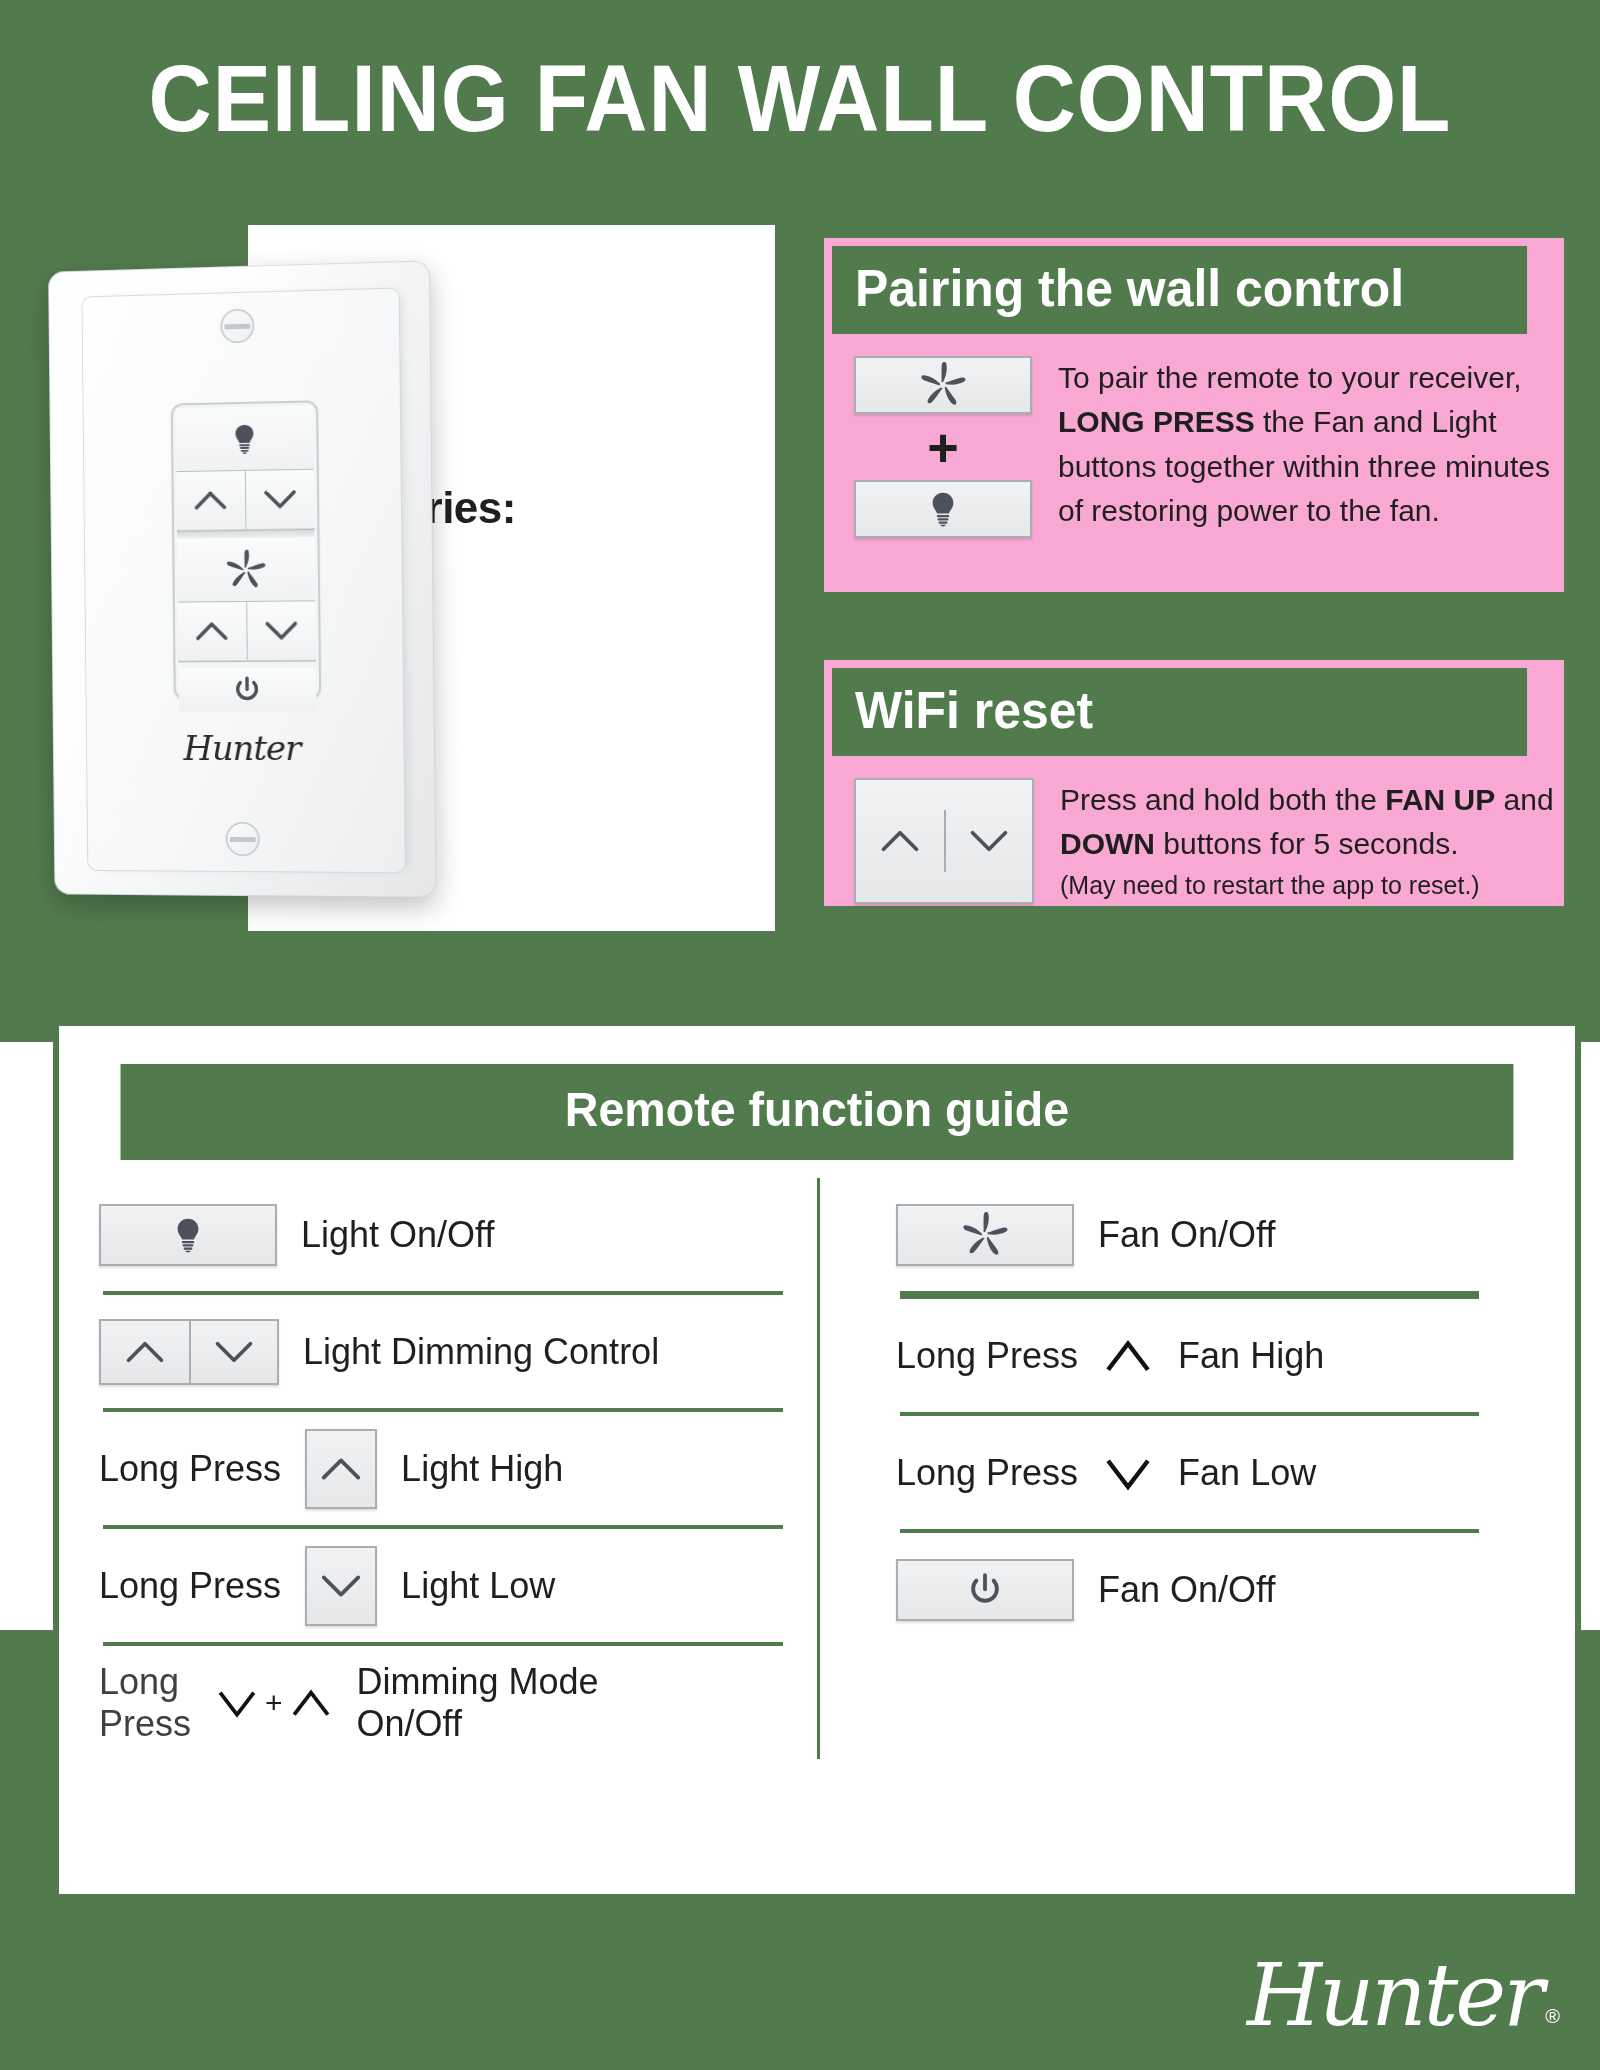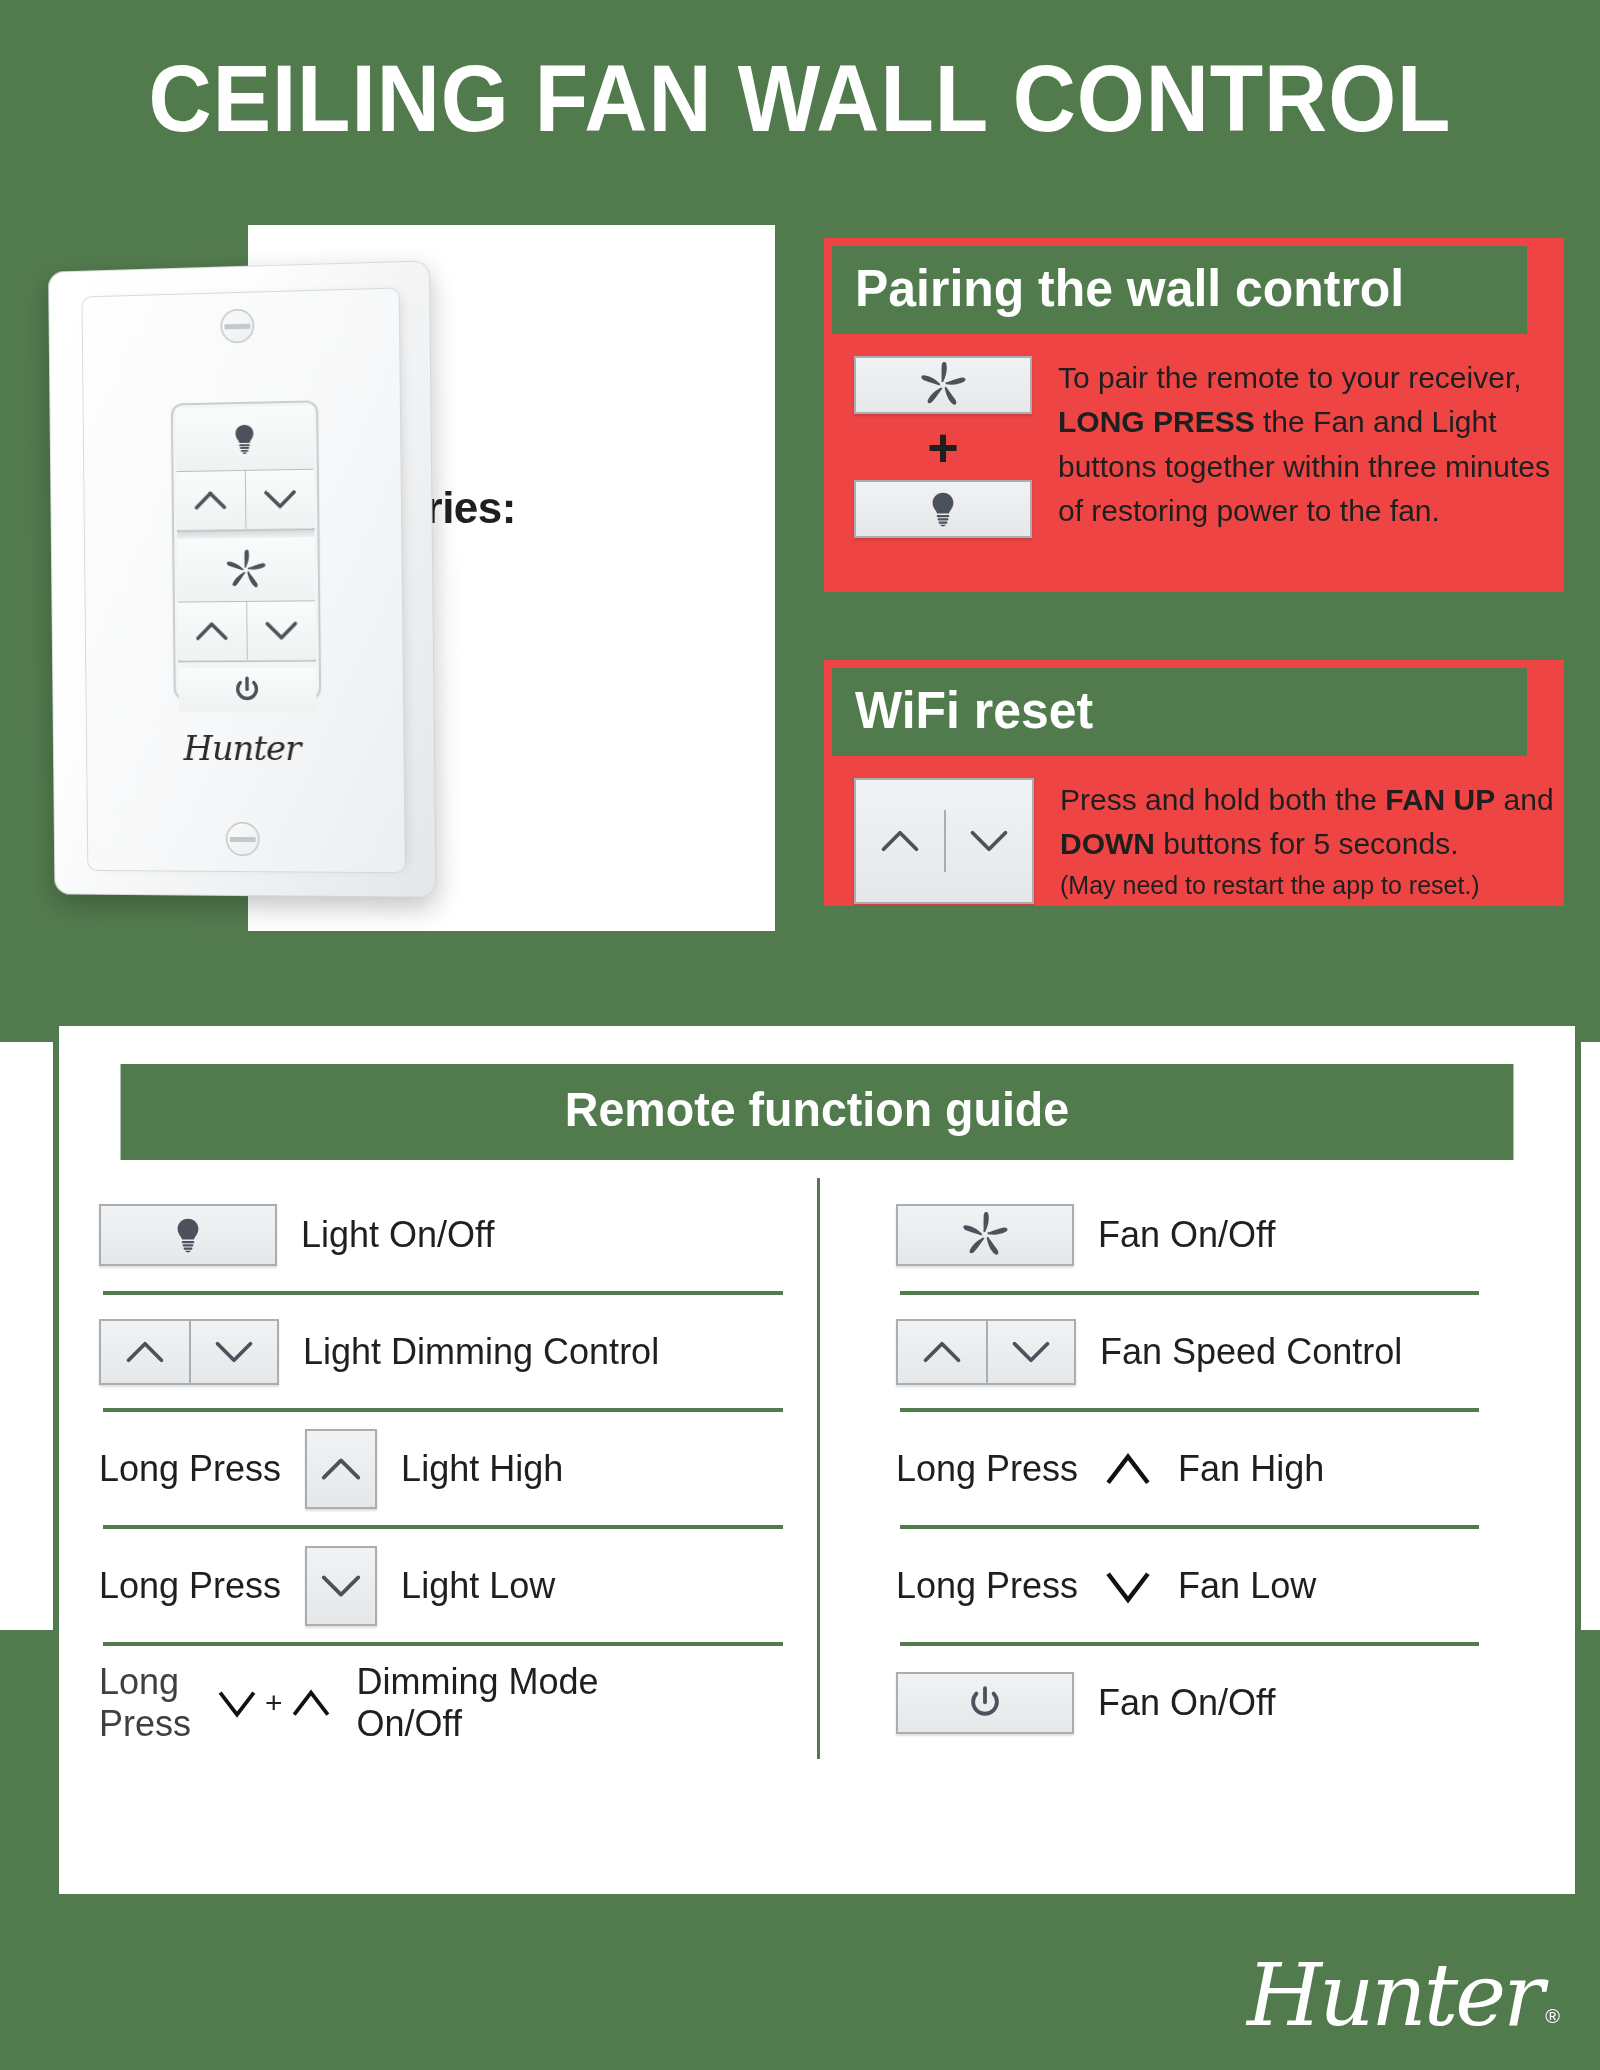--- a/index.html
+++ b/index.html
@@ -147,21 +147,21 @@
   
   .accent-left {
     position: absolute;
     left: 0; top: 222px; width: 248px; height: 130px;
     background: #517a4d;
   }
 
   
   .card {
     position: absolute;
-    background: #ef4444;
+    background: #f9a8d4;
     border: 6px solid #517a4d;
     padding: 8px;
   }
   .card-head {
     background: #517a4d;
     color: #ffffff;
     font-weight: bold;
     font-size: 52px;
     padding: 16px 24px 20px 24px;
     line-height: 1.0;
@@ -518,35 +518,20 @@
                 <path d="M0,-2.6 C2.6,-8 4.6,-14 3.2,-20.4 C2.9,-22 1.6,-22.6 0.4,-22 C-0.9,-21.3 -1.2,-19.8 -1.3,-18.2 C-1.6,-12.3 -1.2,-7 -1.4,-2.4 Z" transform="rotate(288)"></path>
               </g>
               <circle cx="0" cy="0" r="2.8" fill="#ebecee"></circle>
             </g>
           </svg>
         </div>
         <div class="row-label">Fan On/Off</div>
       </div>
       <div class="grow-sep"></div>
 
-      <div class="grow-row">
-        <div class="btn btn-split">
-          <div class="half">
-            <svg class="glyph" width="40" height="26" viewBox="0 0 34 22" fill="none" stroke="currentColor" stroke-width="3.2" stroke-linecap="round" stroke-linejoin="round">
-                <polyline points="3,18 17,4 31,18"></polyline>
-              </svg>
-          </div>
-          <div class="half">
-            <svg class="glyph" width="40" height="26" viewBox="0 0 34 22" fill="none" stroke="currentColor" stroke-width="3.2" stroke-linecap="round" stroke-linejoin="round">
-                <polyline points="3,4 17,18 31,4"></polyline>
-              </svg>
-          </div>
-        </div>
-        <div class="row-label">Fan Speed Control</div>
-      </div>
       <div class="grow-sep"></div>
 
       <div class="grow-row">
         <div class="lp-label">Long Press</div>
         <svg class="bare-chevron" width="52" height="40" viewBox="0 0 34 24" fill="none" stroke="currentColor" stroke-width="2.9" stroke-linecap="butt" stroke-linejoin="miter">
             <polyline points="4,21 17,4 30,21"></polyline>
           </svg>
         <div class="row-label">Fan High</div>
       </div>
       <div class="grow-sep"></div>

